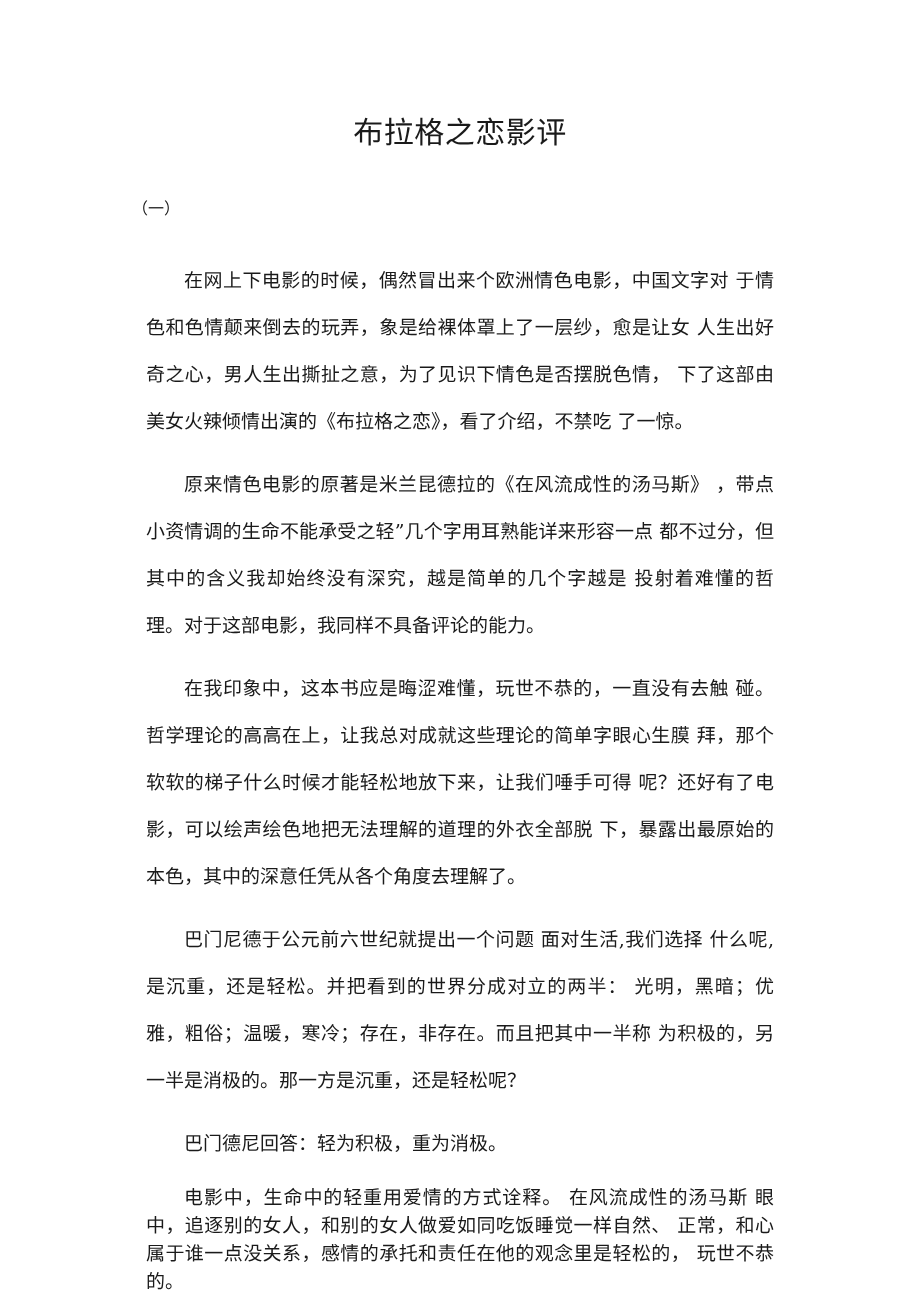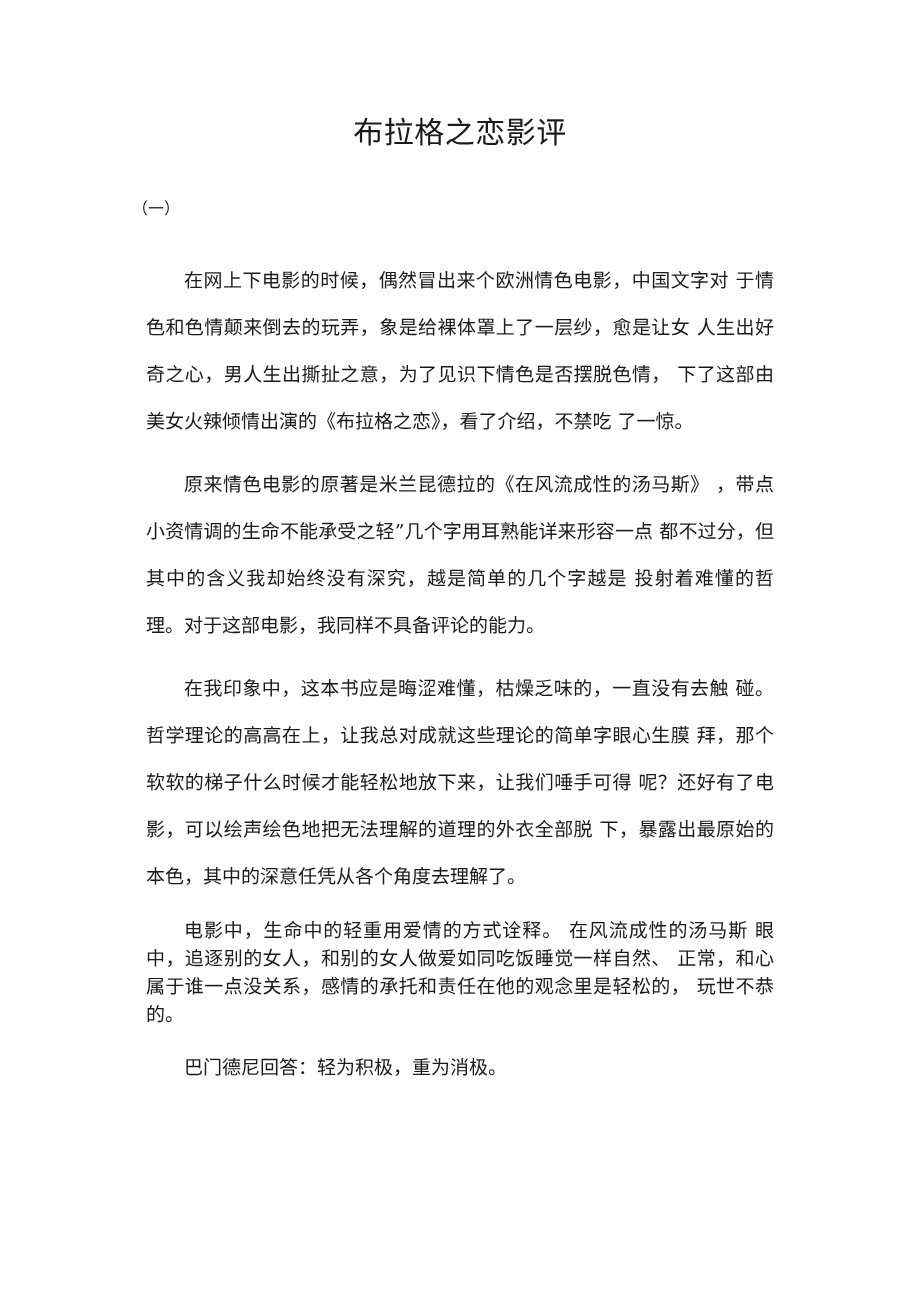--- a/index.html
+++ b/index.html
@@ -76,22 +76,23 @@
     <h1 class="doc-title">布拉格之恋影评</h1>
 
     <div class="section-marker">（一）</div>
 
     <div class="body-block">
 
       <p class="para indent">在网上下电影的时候，偶然冒出来个欧洲情色电影，中国文字对 于情色和色情颠来倒去的玩弄，象是给裸体罩上了一层纱，愈是让女 人生出好奇之心，男人生出撕扯之意，为了见识下情色是否摆脱色情， 下了这部由美女火辣倾情出演的《布拉格之恋》，看了介绍，不禁吃 了一惊。</p>
 
       <p class="para indent">原来情色电影的原著是米兰昆德拉的《在风流成性的汤马斯》 ，带点小资情调的生命不能承受之轻”几个字用耳熟能详来形容一点 都不过分，但其中的含义我却始终没有深究，越是简单的几个字越是 投射着难懂的哲理。对于这部电影，我同样不具备评论的能力。</p>
 
-      <p class="para indent">在我印象中，这本书应是晦涩难懂，枯燥乏味的，一直没有去触 碰。哲学理论的高高在上，让我总对成就这些理论的简单字眼心生膜 拜，那个软软的梯子什么时候才能轻松地放下来，让我们唾手可得 呢？还好有了电影，可以绘声绘色地把无法理解的道理的外衣全部脱 下，暴露出最原始的本色，其中的深意任凭从各个角度去理解了。</p>
+      <p class="para indent">在我印象中，这本书应是晦涩难懂，玩世不恭的，一直没有去触 碰。哲学理论的高高在上，让我总对成就这些理论的简单字眼心生膜 拜，那个软软的梯子什么时候才能轻松地放下来，让我们唾手可得 呢？还好有了电影，可以绘声绘色地把无法理解的道理的外衣全部脱 下，暴露出最原始的本色，其中的深意任凭从各个角度去理解了。</p>
 
+      <p class="para indent">巴门尼德于公元前六世纪就提出一个问题 面对生活,我们选择 什么呢,是沉重，还是轻松。并把看到的世界分成对立的两半： 光明，黑暗；优雅，粗俗；温暖，寒冷；存在，非存在。而且把其中一半称 为积极的，另一半是消极的。那一方是沉重，还是轻松呢？</p>
+
+      <p class="para indent">巴门德尼回答：轻为积极，重为消极。</p>
 
       <p class="para indent tight">电影中，生命中的轻重用爱情的方式诠释。 在风流成性的汤马斯 眼中，追逐别的女人，和别的女人做爱如同吃饭睡觉一样自然、 正常，和心属于谁一点没关系，感情的承托和责任在他的观念里是轻松的， 玩世不恭的。</p>
-
-      <p class="para indent">巴门德尼回答：轻为积极，重为消极。</p>
 
     </div>
   </div>
 </div>
 
 </body></html>

